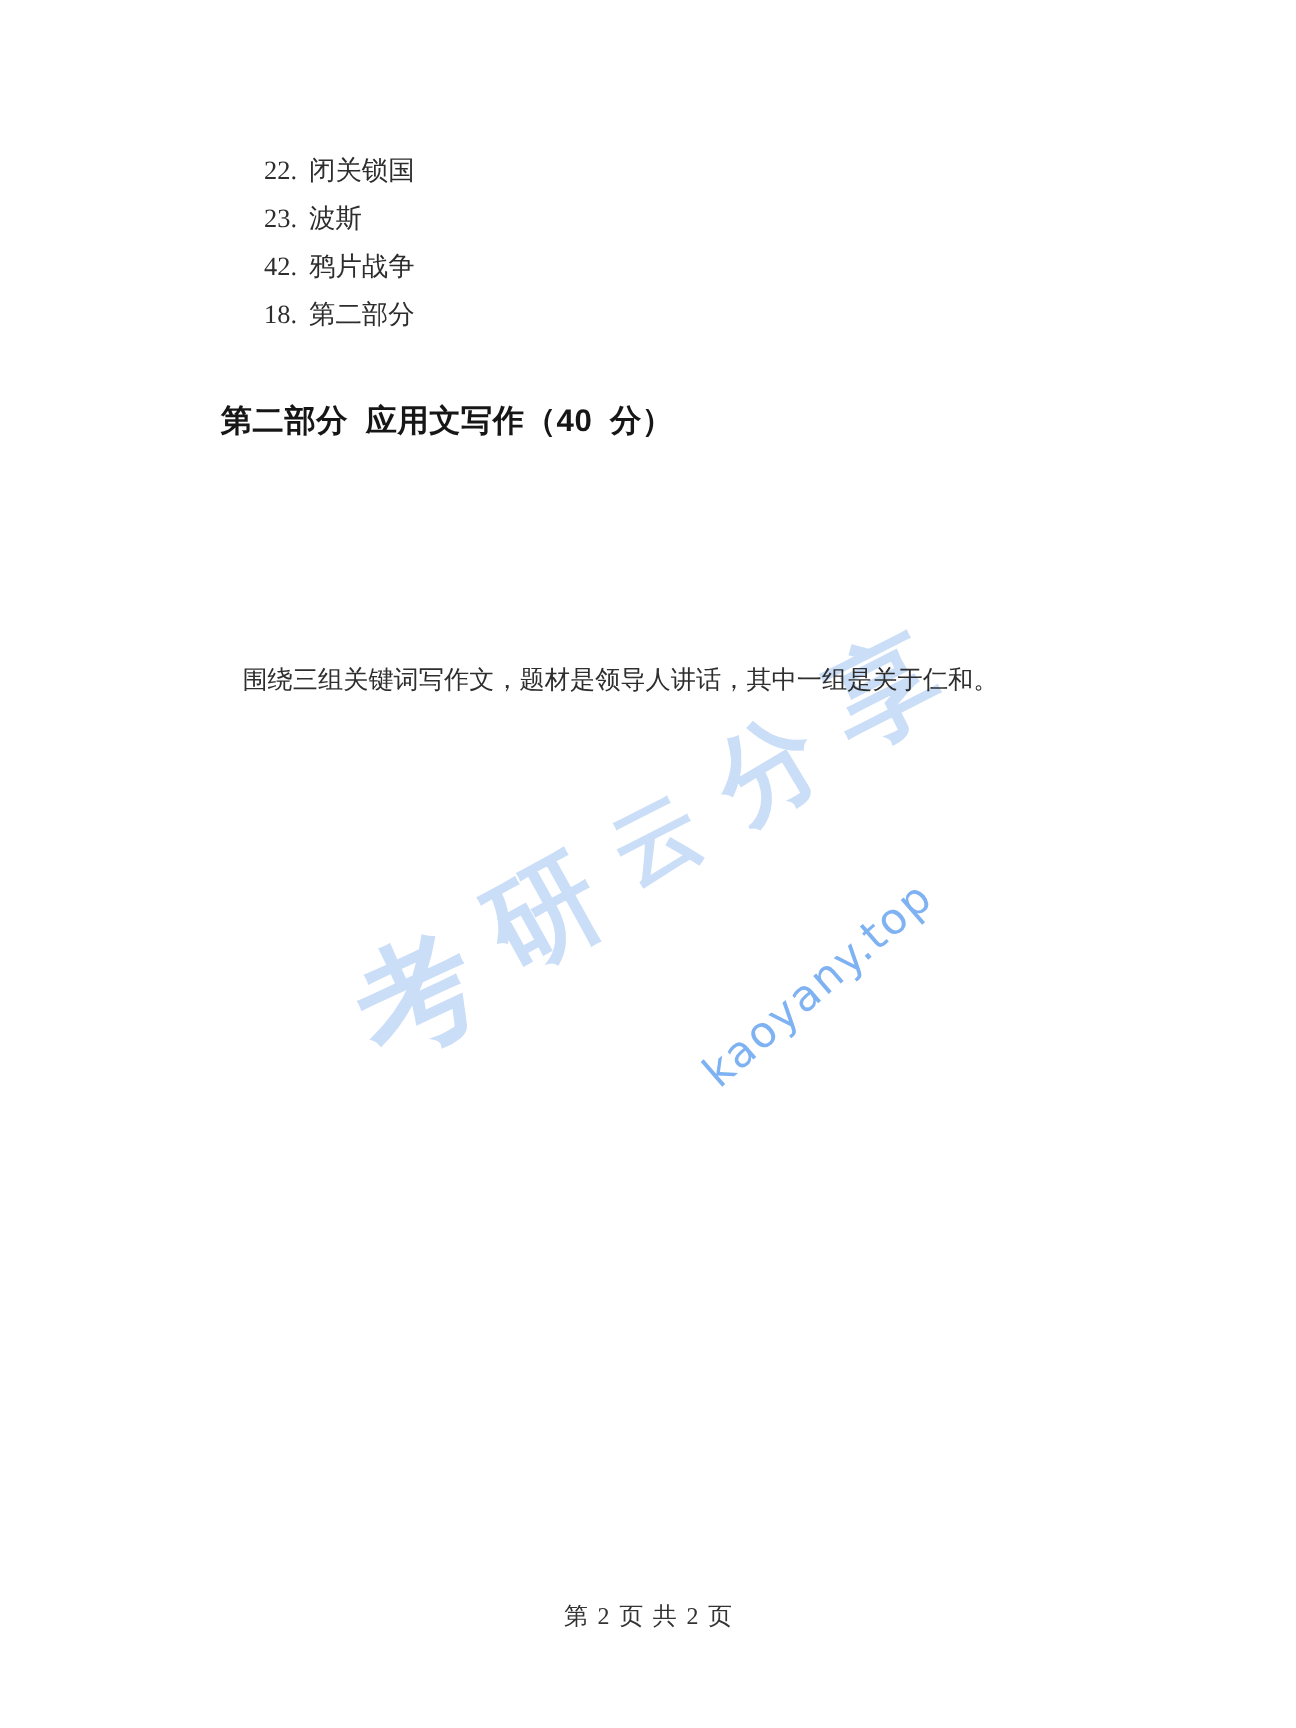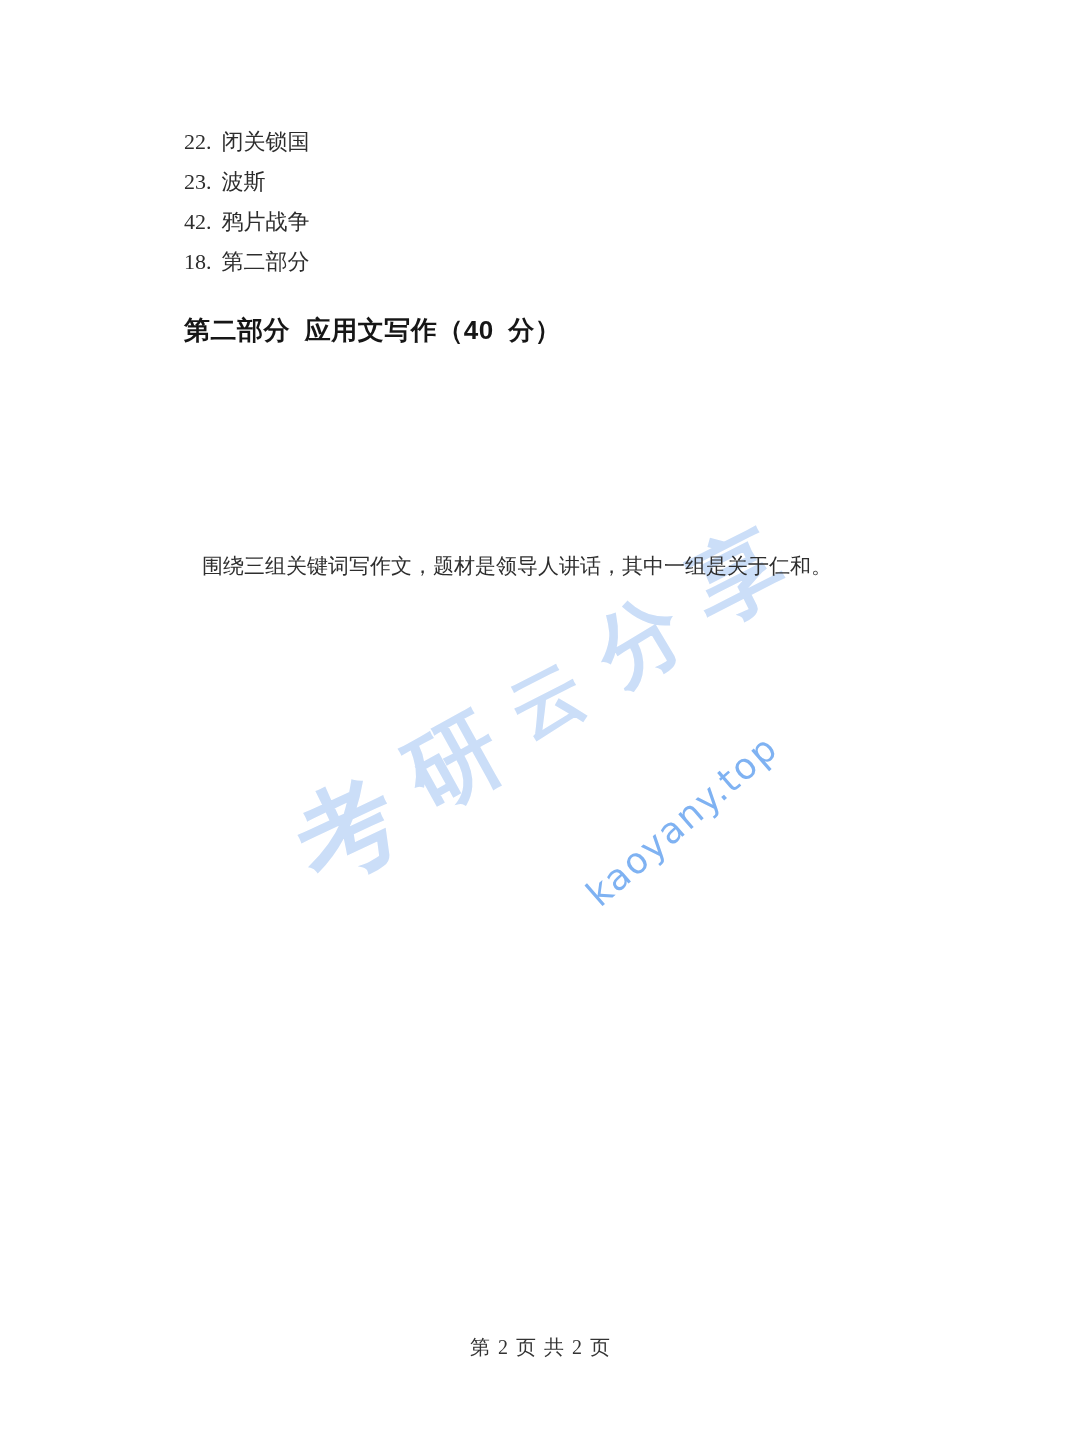--- a/index.html
+++ b/index.html
@@ -72,37 +72,38 @@
     padding: 0;
   }
   .term-item {
     height: 40px;
     line-height: 40px;
     white-space: nowrap;
   }
   .term-num {
     display: inline-block;
     margin-right: 10px;
+    margin-left: 36px;
   }
 
   .section-heading {
     position: absolute;
     left: 184px;
     z-index: 1;
     margin: 0;
     font-family: "Liberation Sans", "DejaVu Sans", sans-serif;
     font-weight: bold;
     font-size: 26px;
     line-height: 32px;
     color: #161616;
     letter-spacing: 0.5px;
     word-spacing: 7px;
     white-space: nowrap;
   }
-  #heading-section-2 { top: 314px; }
+  #heading-section-2 { top: 334px; }
   #heading-section-3 { top: 505px; }
 
   .body-para {
     position: absolute;
     left: 180px;
     width: 724px;
     z-index: 1;
     margin: 0;
     font-size: 21px;
     line-height: 34px;

